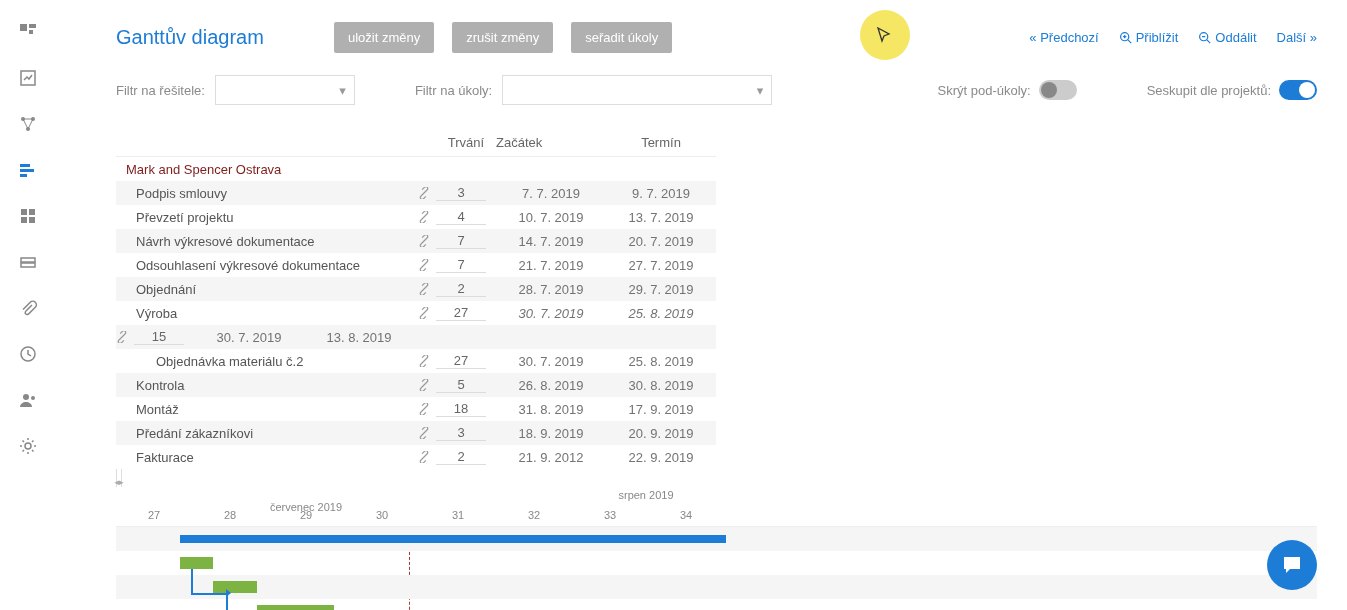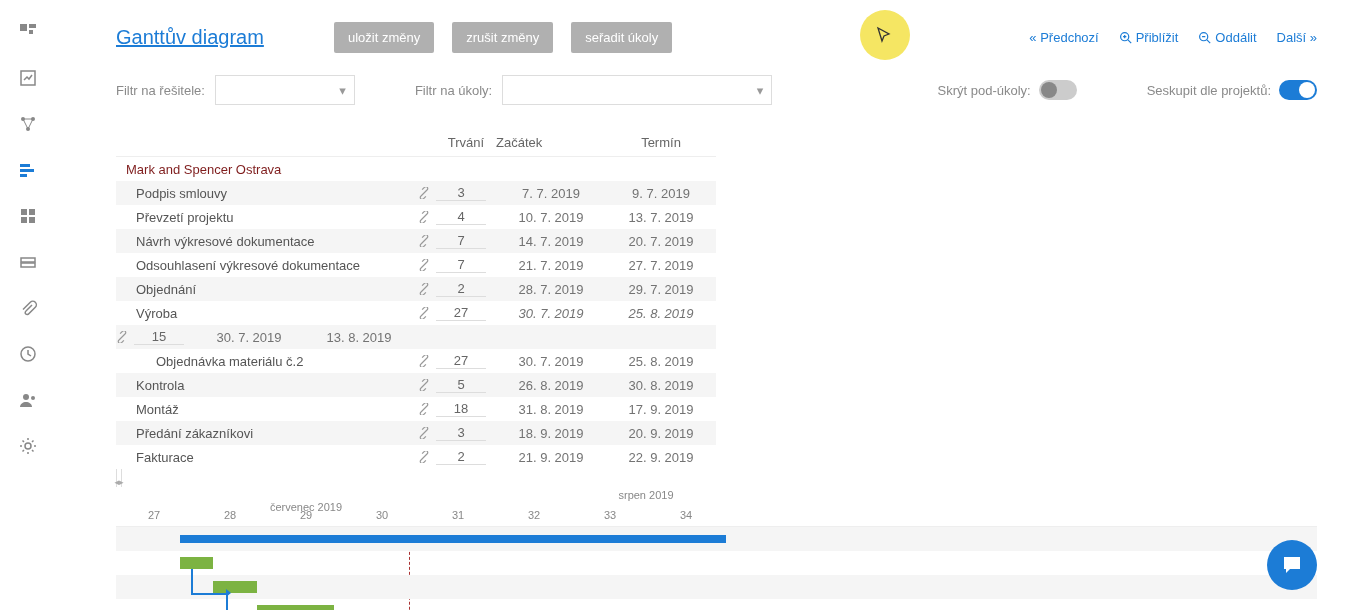--- a/index.html
+++ b/index.html
@@ -2,21 +2,21 @@
 <html><head>
 <meta charset="utf-8">
 <style>
   * { box-sizing: border-box; margin: 0; padding: 0; }
   body { font-family: -apple-system, "Segoe UI", Arial, sans-serif; font-size: 13px; color: #555; width:1347px; height:610px; overflow:hidden; background:#fff; position:relative;}
   .sidebar { position:absolute; left:0; top:0; width:56px; height:610px; display:flex; flex-direction:column; align-items:center; padding-top:20px; gap:22px;}
   .sidebar-item { width:24px; height:24px; display:flex; align-items:center; justify-content:center; color:#888; cursor:pointer;}
   .sidebar-item.active { color:#1c7cd6;}
   .content { position:absolute; left:56px; top:0; right:0; height:610px; padding: 22px 30px 0 60px;}
   .header { display:flex; align-items:center; gap:18px; margin-bottom:22px;}
-  .page-title { color:#1c7cd6; font-size:20px; font-weight:400; flex:0 0 200px;text-decoration:underline;}
+  .page-title { color:#1c7cd6; font-size:20px; font-weight:400; flex:0 0 200px;}
   .btn { background:#b0b0b0; color:#fff; border:none; padding:8px 14px; font-size:13px; cursor:pointer; border-radius:2px;}
   .nav-links { margin-left:auto; display:flex; align-items:center; gap:20px; color:#1c7cd6; font-size:13px;}
   .nav-link { cursor:pointer; display:flex; align-items:center; gap:4px;}
   .filter-row { display:flex; align-items:center; gap:10px; margin-bottom:24px;}
   .filter-label { color:#8a8a8a; font-size:13px;}
   .select { border:1px solid #ddd; height:30px; width:140px; display:flex; align-items:center; justify-content:flex-end; padding:0 8px; color:#999; cursor:pointer; background:#fff;}
   .select.wide { width:270px;}
   .toggle-group { display:flex; align-items:center; gap:8px; margin-left:20px;}
   .toggle { width:38px; height:20px; border-radius:10px; background:#ccc; position:relative; cursor:pointer;}
   .toggle::after { content:''; position:absolute; width:16px; height:16px; border-radius:50%; background:#fff; top:2px; left:2px;}
@@ -324,21 +324,21 @@
     <div class="task-date ">20. 9. 2019</div>
           </div>
           <div class="task-row">
     <div class="task-name ">Fakturace</div>
     <span class="link-icon">
       <svg width="12" height="12" viewBox="0 0 16 16" fill="none" stroke="#999" stroke-width="1.6">
                 <path d="M6 10l-2 2a2.5 2.5 0 103.5 3.5l3-3M10 6l2-2a2.5 2.5 0 10-3.5-3.5l-3 3M6 10l4-4"></path>
               </svg>
     </span>
     <div class="task-dur">2</div>
-    <div class="task-date ">21. 9. 2019</div>
+    <div class="task-date ">21. 9. 2012</div>
     <div class="task-date ">22. 9. 2019</div>
           </div>
         </div>
     </div>
 
     <div class="splitter">◂▸</div>
 
     <div class="chart">
       <div class="chart-header">
         <div class="month-row" id="month-row">

